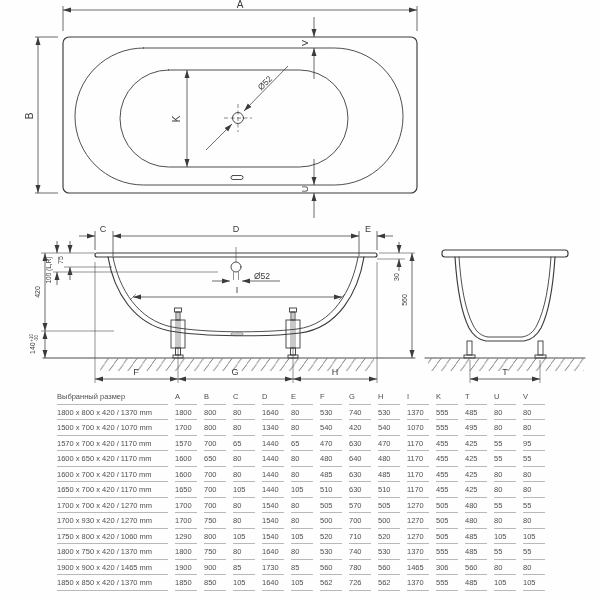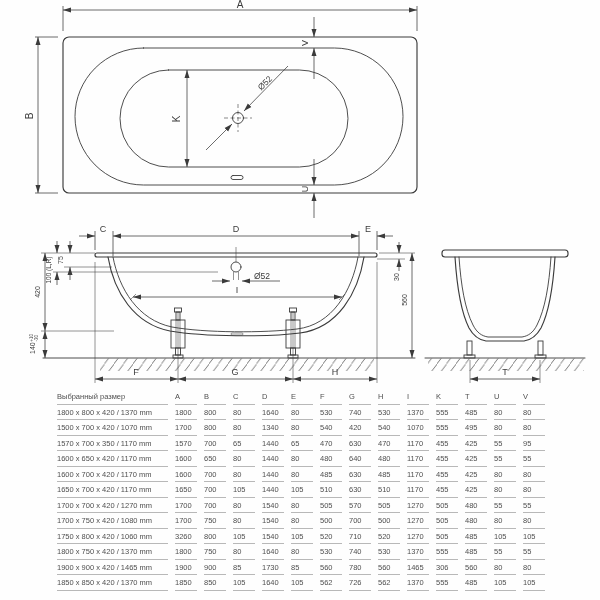--- a/index.html
+++ b/index.html
@@ -323,21 +323,21 @@
           </td>
           <td class="cn">
             <span class="cl">80</span>
           </td>
           <td class="cn">
             <span class="cl">80</span>
           </td>
         </tr>
         <tr>
           <td class="c0">
-            <span class="cl">1570 x 700 x 350 / 1170 mm</span>
+            <span class="cl">1570 x 700 x 420 / 1170 mm</span>
           </td>
           <td class="cn">
             <span class="cl">1570</span>
           </td>
           <td class="cn">
             <span class="cl">700</span>
           </td>
           <td class="cn">
             <span class="cl">65</span>
           </td>
@@ -543,21 +543,21 @@
           </td>
           <td class="cn">
             <span class="cl">55</span>
           </td>
           <td class="cn">
             <span class="cl">55</span>
           </td>
         </tr>
         <tr>
           <td class="c0">
-            <span class="cl">1700 x 750 x 420 / 1080 mm</span>
+            <span class="cl">1700 x 930 x 420 / 1270 mm</span>
           </td>
           <td class="cn">
             <span class="cl">1700</span>
           </td>
           <td class="cn">
             <span class="cl">750</span>
           </td>
           <td class="cn">
             <span class="cl">80</span>
           </td>
@@ -590,21 +590,21 @@
           </td>
           <td class="cn">
             <span class="cl">80</span>
           </td>
         </tr>
         <tr>
           <td class="c0">
             <span class="cl">1750 x 800 x 420 / 1060 mm</span>
           </td>
           <td class="cn">
-            <span class="cl">3260</span>
+            <span class="cl">1290</span>
           </td>
           <td class="cn">
             <span class="cl">800</span>
           </td>
           <td class="cn">
             <span class="cl">105</span>
           </td>
           <td class="cn">
             <span class="cl">1540</span>
           </td>

